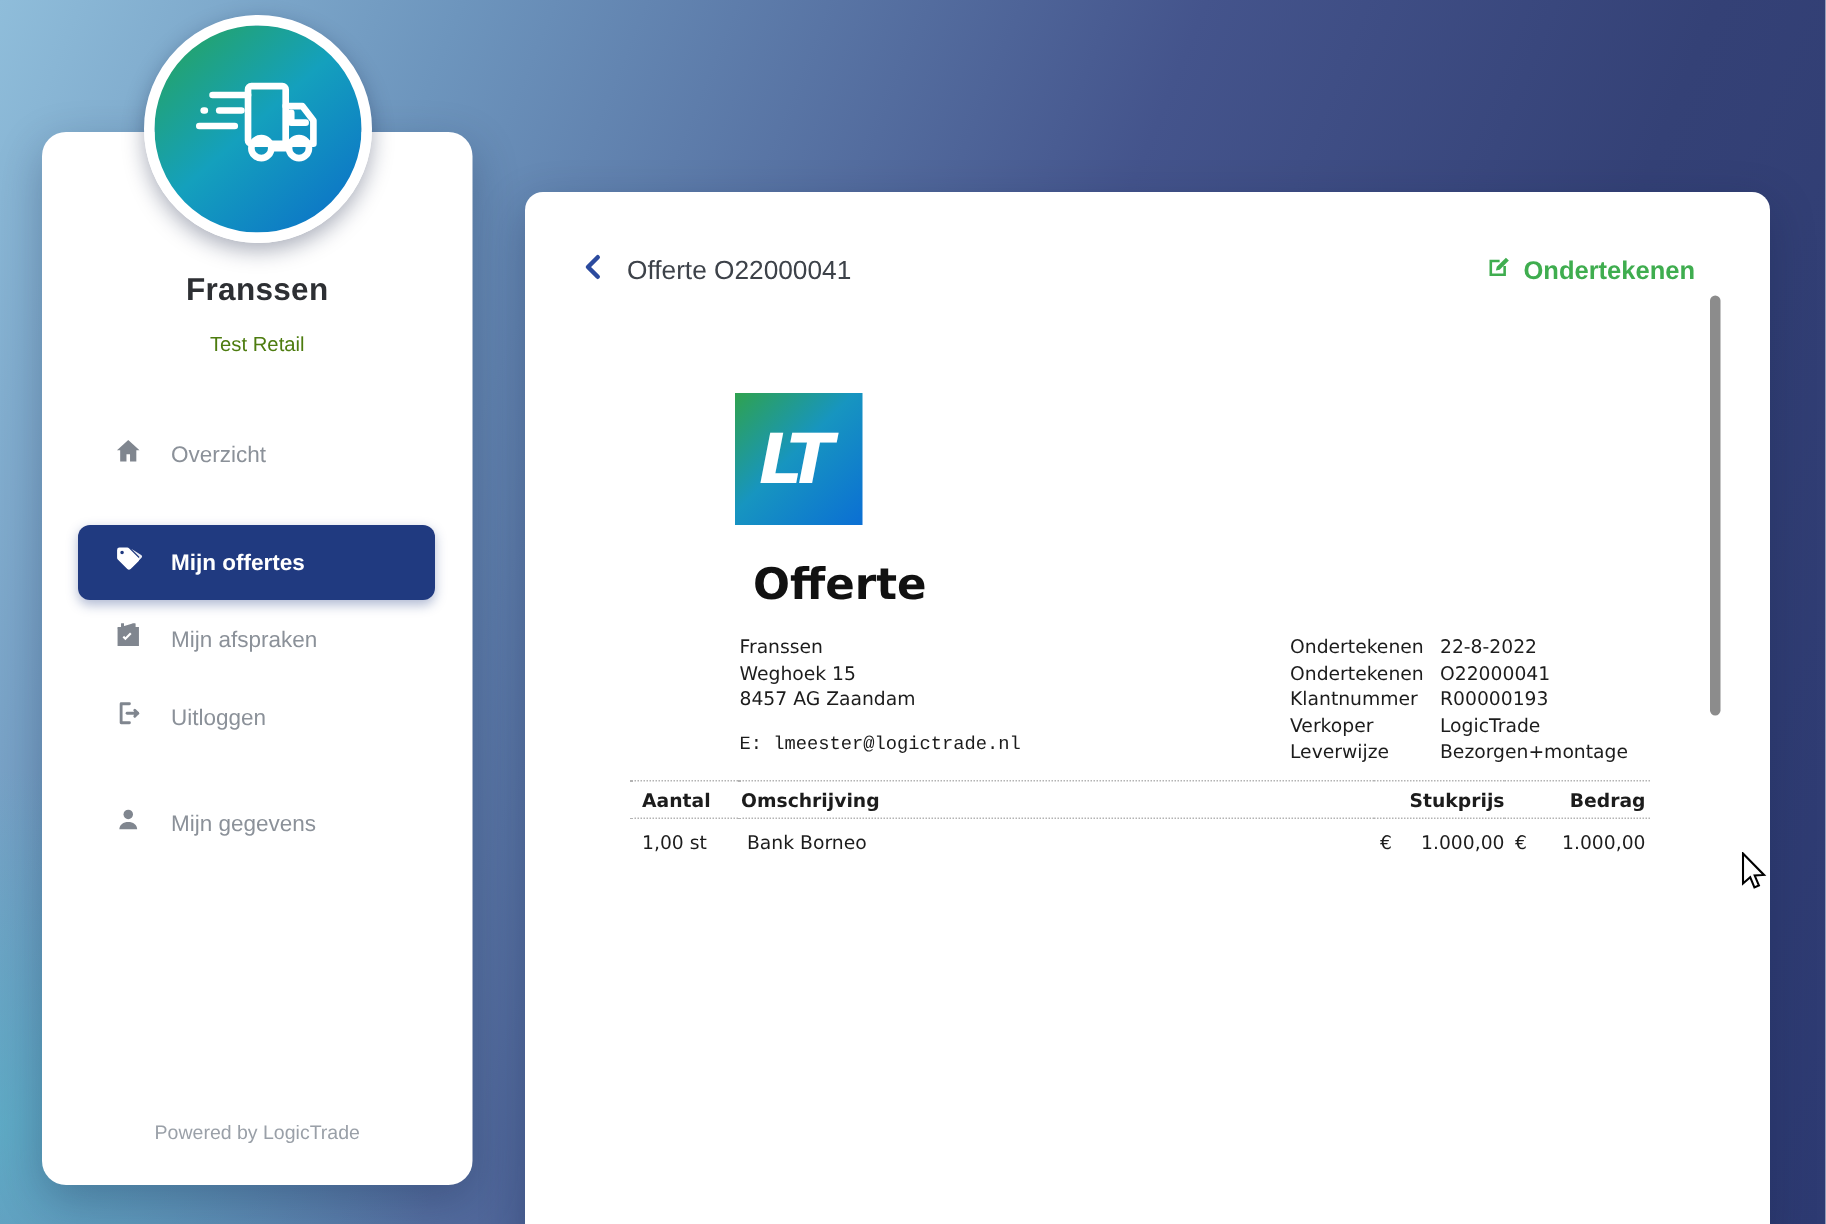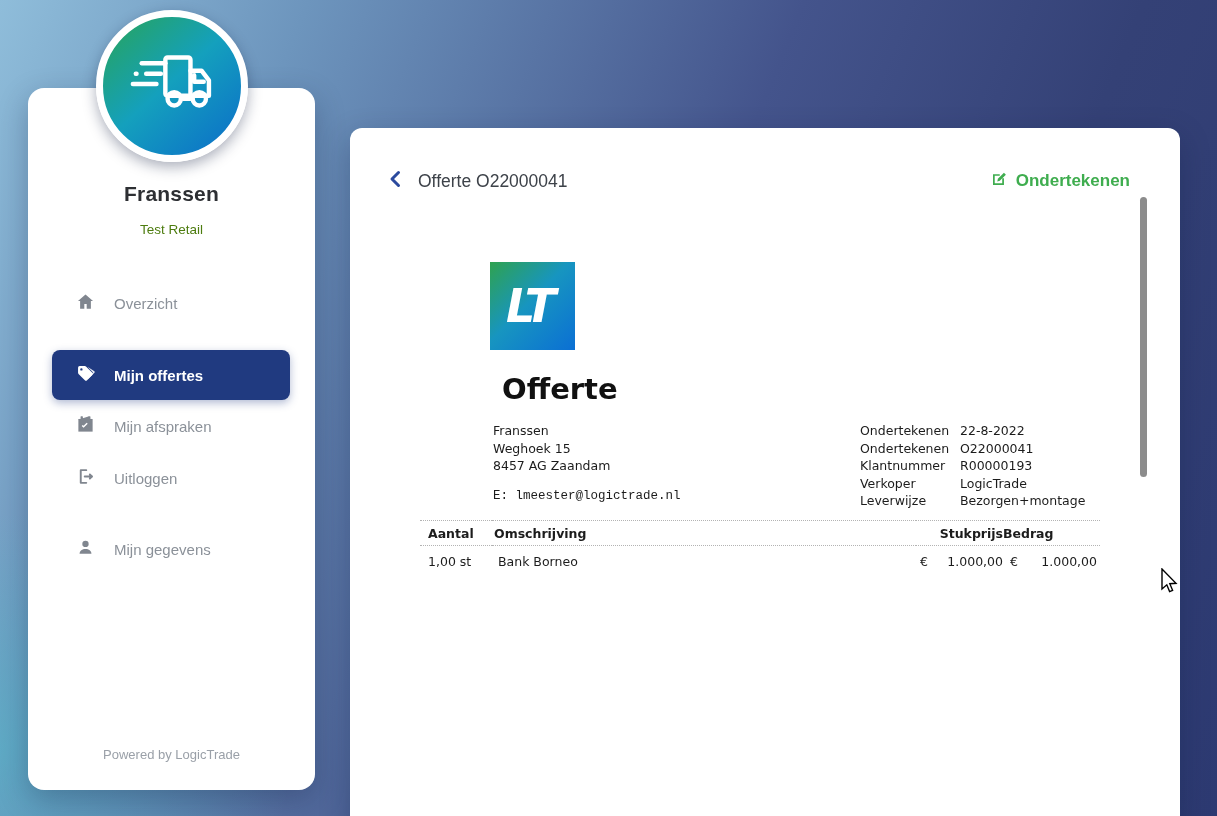--- a/index.html
+++ b/index.html
@@ -90,21 +90,21 @@
     grid-template-columns:72px 1fr 24px 63px 30px 67px;
   }
   .doc-table .hcell {
     font-weight:700; padding:5px 0 4px;
     border-top:1px dotted #b3b3b3; border-bottom:1px dotted #b3b3b3;
   }
   .doc-table .rcell { padding:8px 0 6px; }
   .h-aantal { padding-left:8px !important; }
   .h-omschr { padding-left:2px !important; }
   .h-stuk { grid-column:3 / span 2; text-align:right; }
-  .h-bedrag { grid-column:5 / span 2; padding-right:3px !important; }
+  .h-bedrag { grid-column:5 / span 2; text-align:right; padding-right:3px !important; }
   .c-aantal { padding-left:8px !important; }
   .c-omschr { padding-left:6px !important; }
   .c-eur1 { padding-left:4px !important; }
   .c-stuk { text-align:right; }
   .c-eur2 { padding-left:7px !important; }
   .c-bedrag { text-align:right; padding-right:3px !important; }
 
   .cursor { position:absolute; left:1161px; top:568px; z-index:9; }
 </style>
 </head>

